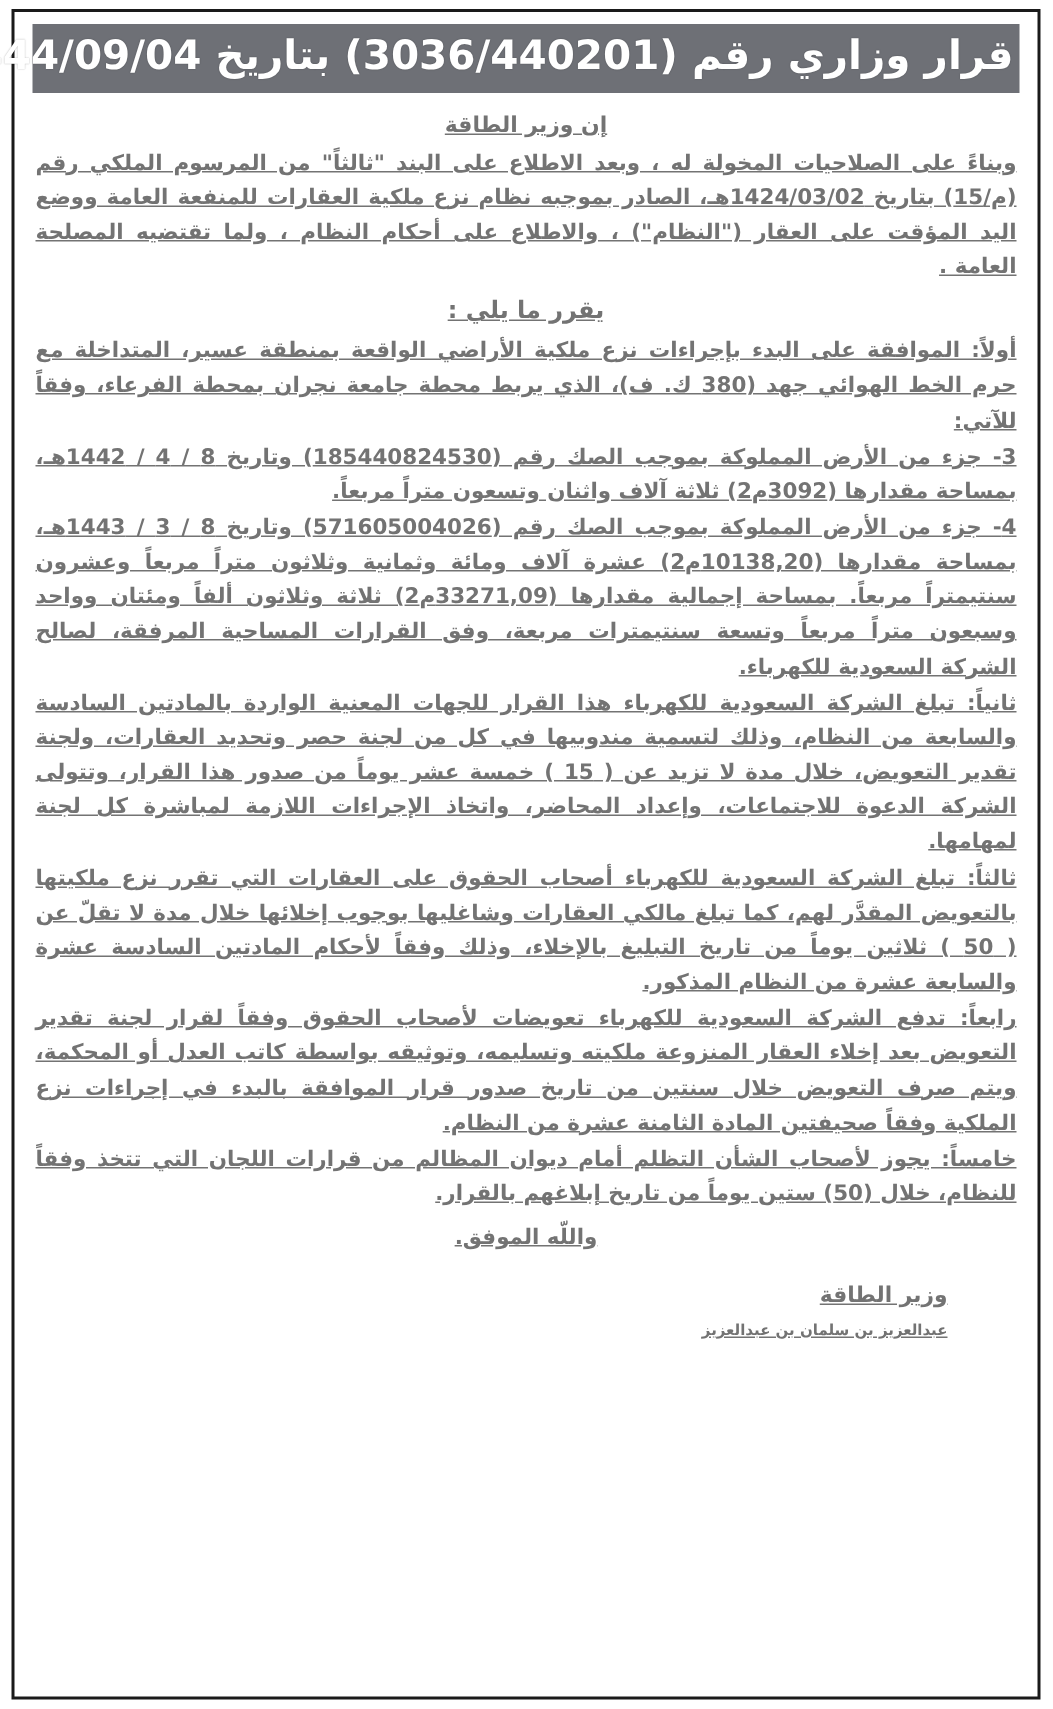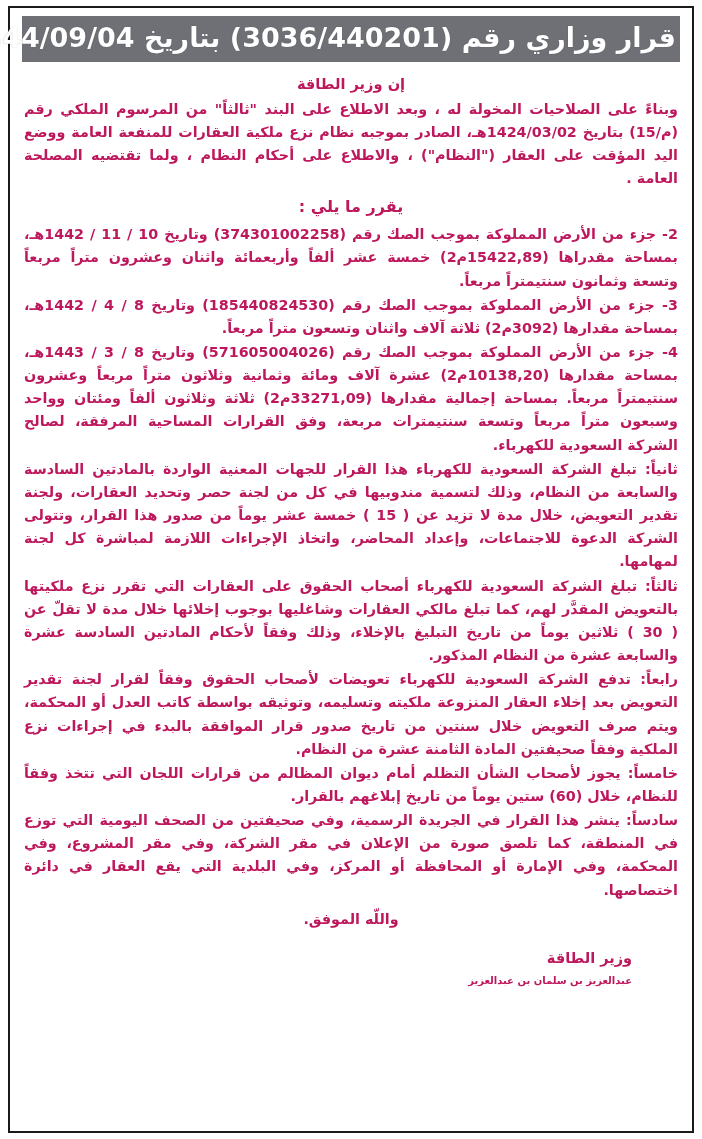--- a/index.html
+++ b/index.html
@@ -44,25 +44,26 @@
     line-height: 1.15;
     letter-spacing: 0px;
     white-space: nowrap;
     text-shadow: 0 0 1px rgba(0,0,0,.35);
   }
   
   .body-area {
     direction: rtl;
     text-align: justify;
     text-align-last: right;
-    color: #be185d;
+    color: #737373;
     font-size: 14.3px;
     font-weight: bold;
     line-height: 1.62;
     padding: 0 4px;
+    text-decoration: underline;
   }
   .center-line {
     text-align: center;
     text-align-last: center;
     margin: 2px 0 4px 0;
   }
   .lead-line {
     font-size: 14.6px;
     margin-bottom: 2px;
   }
@@ -120,30 +121,29 @@
     </div>
 
     <div class="body-area">
 
       <div class="center-line lead-line">إن وزير الطاقة</div>
 
       <div class="para para-justify">وبناءً على الصلاحيات المخولة له ، وبعد الاطلاع على البند "ثالثاً" من المرسوم الملكي رقم (م/15) بتاريخ 1424/03/02هـ، الصادر بموجبه نظام نزع ملكية العقارات للمنفعة العامة ووضع اليد المؤقت على العقار ("النظام") ، والاطلاع على أحكام النظام ، ولما تقتضيه المصلحة العامة .</div>
 
       <div class="decree-head">يقرر ما يلي :</div>
 
+      <div class="para para-justify">أولاً: الموافقة على البدء بإجراءات نزع ملكية الأراضي الواقعة بمنطقة عسير، المتداخلة مع حرم الخط الهوائي جهد (380 ك. ف)، الذي يربط محطة جامعة نجران بمحطة الفرعاء، وفقاً للآتي:</div>
 
-      <div class="numbered para-justify">2- جزء من الأرض المملوكة بموجب الصك رقم (374301002258) وتاريخ 10 / 11 / 1442هـ، بمساحة مقدراها (15422,89م2) خمسة عشر ألفاً وأربعمائة واثنان وعشرون متراً مربعاً وتسعة وثمانون سنتيمتراً مربعاً.</div>
       <div class="numbered para-justify">3- جزء من الأرض المملوكة بموجب الصك رقم (185440824530) وتاريخ 8 / 4 / 1442هـ، بمساحة مقدارها (3092م2) ثلاثة آلاف واثنان وتسعون متراً مربعاً.</div>
       <div class="numbered para-justify">4- جزء من الأرض المملوكة بموجب الصك رقم (571605004026) وتاريخ 8 / 3 / 1443هـ، بمساحة مقدارها (10138,20م2) عشرة آلاف ومائة وثمانية وثلاثون متراً مربعاً وعشرون سنتيمتراً مربعاً. بمساحة إجمالية مقدارها (33271,09م2) ثلاثة وثلاثون ألفاً ومئتان وواحد وسبعون متراً مربعاً وتسعة سنتيمترات مربعة، وفق القرارات المساحية المرفقة، لصالح الشركة السعودية للكهرباء.</div>
 
       <div class="indent-para para-justify">ثانياً: تبلغ الشركة السعودية للكهرباء هذا القرار للجهات المعنية الواردة بالمادتين السادسة والسابعة من النظام، وذلك لتسمية مندوبيها في كل من لجنة حصر وتحديد العقارات، ولجنة تقدير التعويض، خلال مدة لا تزيد عن ( 15 ) خمسة عشر يوماً من صدور هذا القرار، وتتولى الشركة الدعوة للاجتماعات، وإعداد المحاضر، واتخاذ الإجراءات اللازمة لمباشرة كل لجنة لمهامها.</div>
-      <div class="indent-para para-justify">ثالثاً: تبلغ الشركة السعودية للكهرباء أصحاب الحقوق على العقارات التي تقرر نزع ملكيتها بالتعويض المقدَّر لهم، كما تبلغ مالكي العقارات وشاغليها بوجوب إخلائها خلال مدة لا تقلّ عن ( 30 ) ثلاثين يوماً من تاريخ التبليغ بالإخلاء، وذلك وفقاً لأحكام المادتين السادسة عشرة والسابعة عشرة من النظام المذكور.</div>
+      <div class="indent-para para-justify">ثالثاً: تبلغ الشركة السعودية للكهرباء أصحاب الحقوق على العقارات التي تقرر نزع ملكيتها بالتعويض المقدَّر لهم، كما تبلغ مالكي العقارات وشاغليها بوجوب إخلائها خلال مدة لا تقلّ عن ( 50 ) ثلاثين يوماً من تاريخ التبليغ بالإخلاء، وذلك وفقاً لأحكام المادتين السادسة عشرة والسابعة عشرة من النظام المذكور.</div>
       <div class="indent-para para-justify">رابعاً: تدفع الشركة السعودية للكهرباء تعويضات لأصحاب الحقوق وفقاً لقرار لجنة تقدير التعويض بعد إخلاء العقار المنزوعة ملكيته وتسليمه، وتوثيقه بواسطة كاتب العدل أو المحكمة، ويتم صرف التعويض خلال سنتين من تاريخ صدور قرار الموافقة بالبدء في إجراءات نزع الملكية وفقاً صحيفتين المادة الثامنة عشرة من النظام.</div>
-      <div class="indent-para para-justify">خامساً: يجوز لأصحاب الشأن التظلم أمام ديوان المظالم من قرارات اللجان التي تتخذ وفقاً للنظام، خلال (60) ستين يوماً من تاريخ إبلاغهم بالقرار.</div>
-      <div class="indent-para para-justify">سادساً: ينشر هذا القرار في الجريدة الرسمية، وفي صحيفتين من الصحف اليومية التي توزع في المنطقة، كما تلصق صورة من الإعلان في مقر الشركة، وفي مقر المشروع، وفي المحكمة، وفي الإمارة أو المحافظة أو المركز، وفي البلدية التي يقع العقار في دائرة اختصاصها.</div>
+      <div class="indent-para para-justify">خامساً: يجوز لأصحاب الشأن التظلم أمام ديوان المظالم من قرارات اللجان التي تتخذ وفقاً للنظام، خلال (50) ستين يوماً من تاريخ إبلاغهم بالقرار.</div>
 
 
       <div class="closing">واللّه الموفق.</div>
 
       <div class="signature-block">
         <div class="sig-title">وزير الطاقة</div>
         <div class="sig-name">عبدالعزيز بن سلمان بن عبدالعزيز</div>
       </div>
 
     </div>

